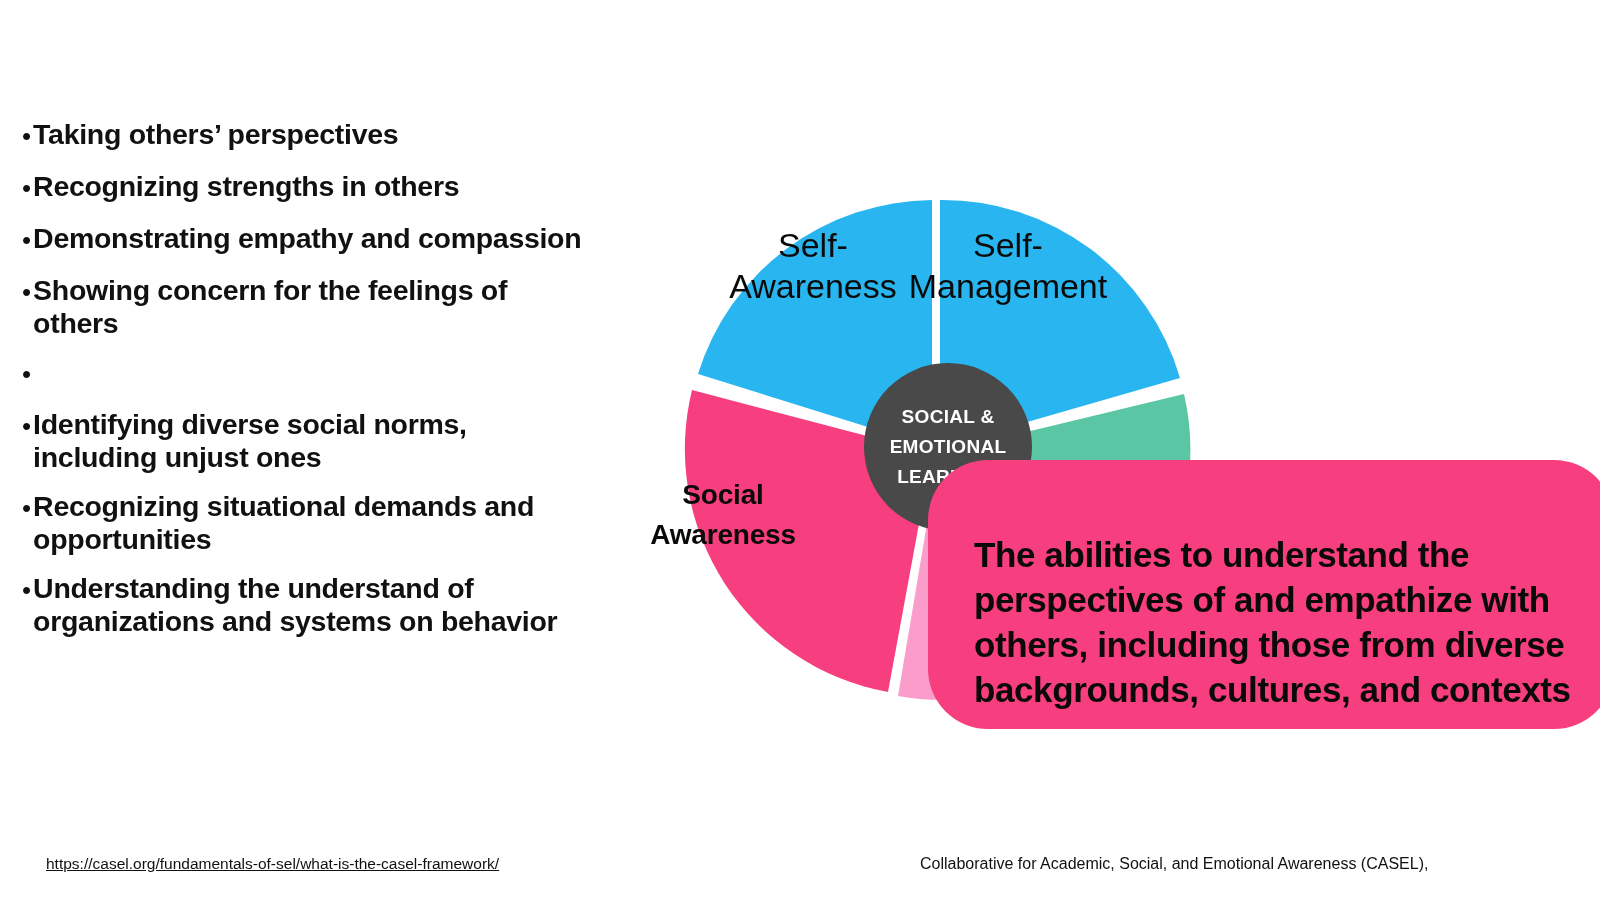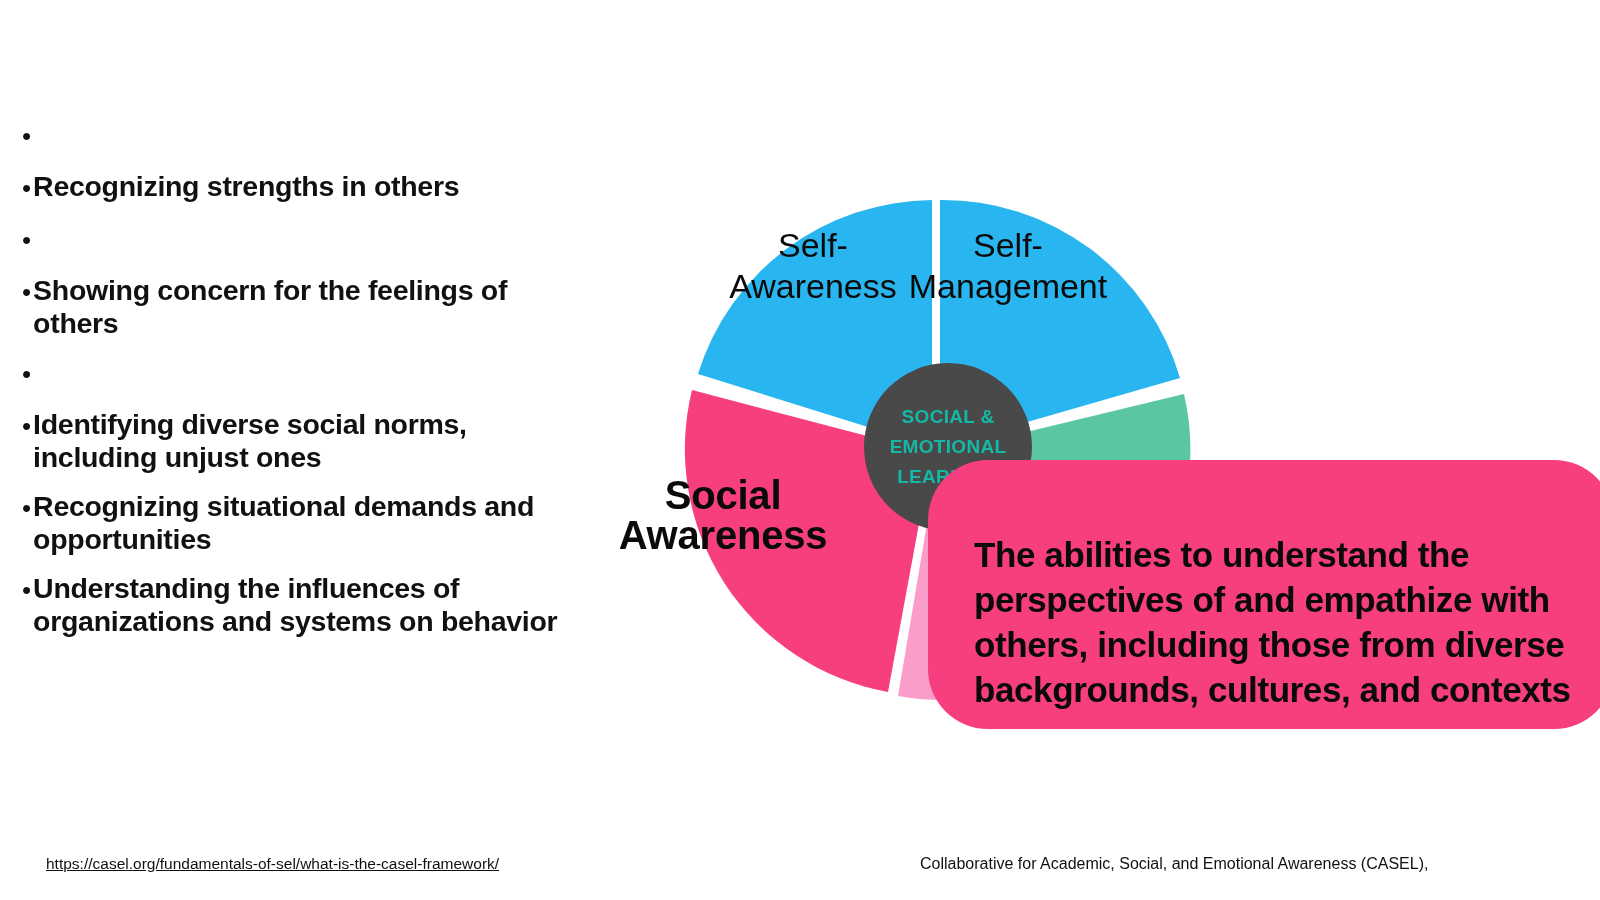--- a/index.html
+++ b/index.html
@@ -61,21 +61,21 @@
     text-align: center;
     color: #0a0a0a;
     pointer-events: none;
   }
   .wedge-label.thin {
     font-size: 34px;
     line-height: 41px;
     font-weight: 400;
   }
   .wedge-label.bold {
-    font-size: 40px;
+    font-size: 28px;
     line-height: 40px;
     font-weight: bold;
     letter-spacing: -0.2px;
   }
   #label-self-awareness { left: 110px; top: 125px; width: 230px; }
   #label-self-management { left: 270px; top: 125px; width: 300px; }
   #label-social-awareness { left: -10px; top: 375px; width: 290px; }
 
   
   .hub {
@@ -86,21 +86,21 @@
     height: 168px;
     border-radius: 50%;
     background: #494949;
     display: flex;
     flex-direction: column;
     align-items: center;
     justify-content: center;
     z-index: 6;
   }
   .hub-line {
-    color: #14b8a6;
+    color: #ffffff;
     font-size: 19px;
     font-weight: bold;
     line-height: 30px;
     letter-spacing: 0.3px;
     text-align: center;
   }
 
   
   .callout {
     position: absolute;
@@ -143,46 +143,48 @@
     color: #111111;
     white-space: nowrap;
   }
 </style>
 </head>
 <body>
 
 <div class="bullet-list">
   <div class="bullet-item">
     <span class="bullet-dot">•</span>
+    <span class="bullet-text">Taking others’ perspectives</span>
   </div>
   <div class="bullet-item">
     <span class="bullet-dot">•</span>
     <span class="bullet-text">Recognizing strengths in others</span>
   </div>
   <div class="bullet-item">
     <span class="bullet-dot">•</span>
+    <span class="bullet-text">Demonstrating empathy and compassion</span>
   </div>
   <div class="bullet-item">
     <span class="bullet-dot">•</span>
     <span class="bullet-text">Showing concern for the feelings of others</span>
   </div>
   <div class="bullet-item">
     <span class="bullet-dot">•</span>
   </div>
   <div class="bullet-item">
     <span class="bullet-dot">•</span>
     <span class="bullet-text">Identifying diverse social norms, including unjust ones</span>
   </div>
   <div class="bullet-item">
     <span class="bullet-dot">•</span>
     <span class="bullet-text">Recognizing situational demands and opportunities</span>
   </div>
   <div class="bullet-item">
     <span class="bullet-dot">•</span>
-    <span class="bullet-text">Understanding the influences of organizations and systems on behavior</span>
+    <span class="bullet-text">Understanding the understand of organizations and systems on behavior</span>
   </div>
 </div>
 
 <div class="wheel">
   <svg width="700" height="740" viewBox="0 0 700 740">
 
     <path fill="#29B6F0" d="M 344 347 L 344 100 A 247 247 0 0 0 110 274 Z"></path>
 
     <path fill="#F73E7E" d="M 344 353 L 104 290 A 247 247 0 0 0 300 592 Z"></path>
 

